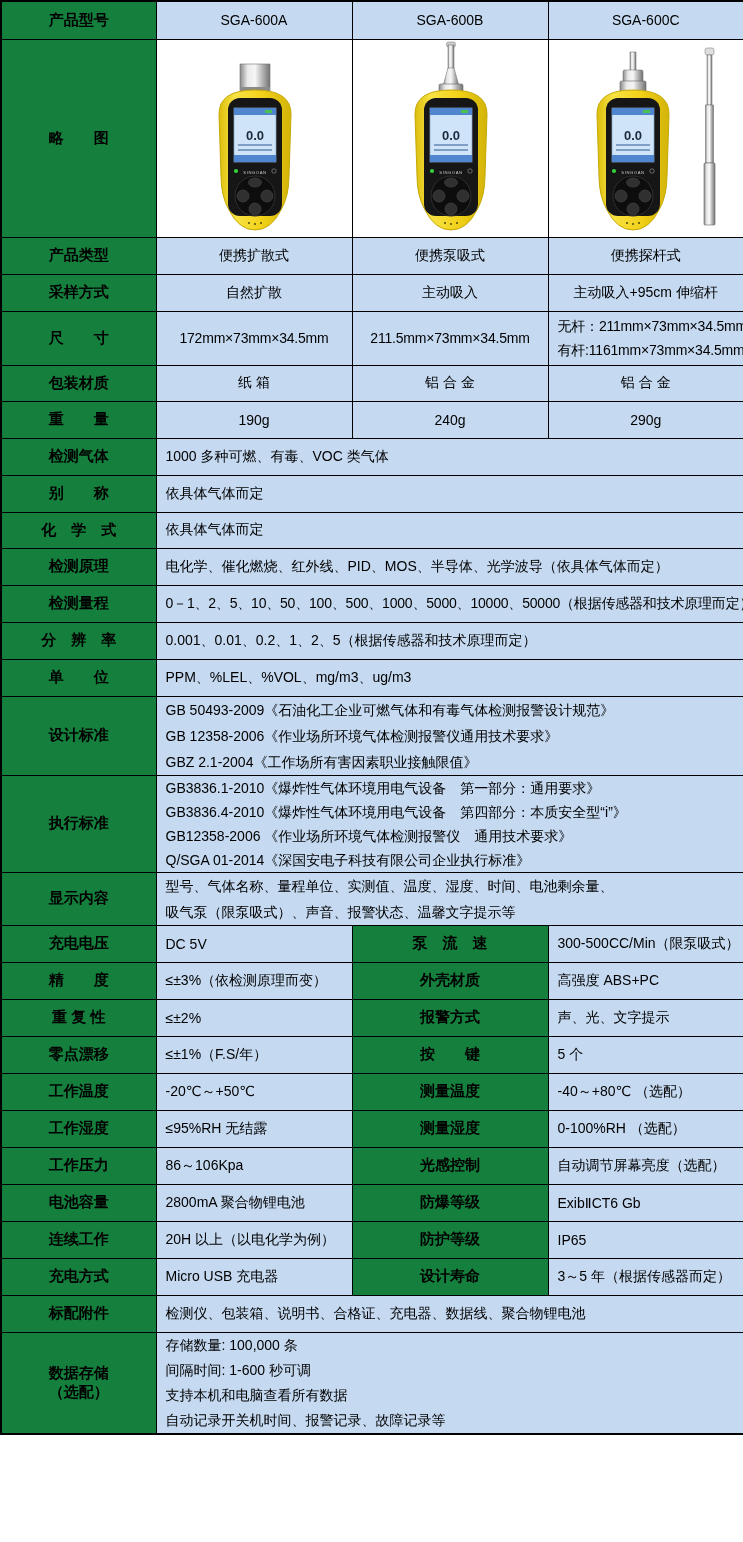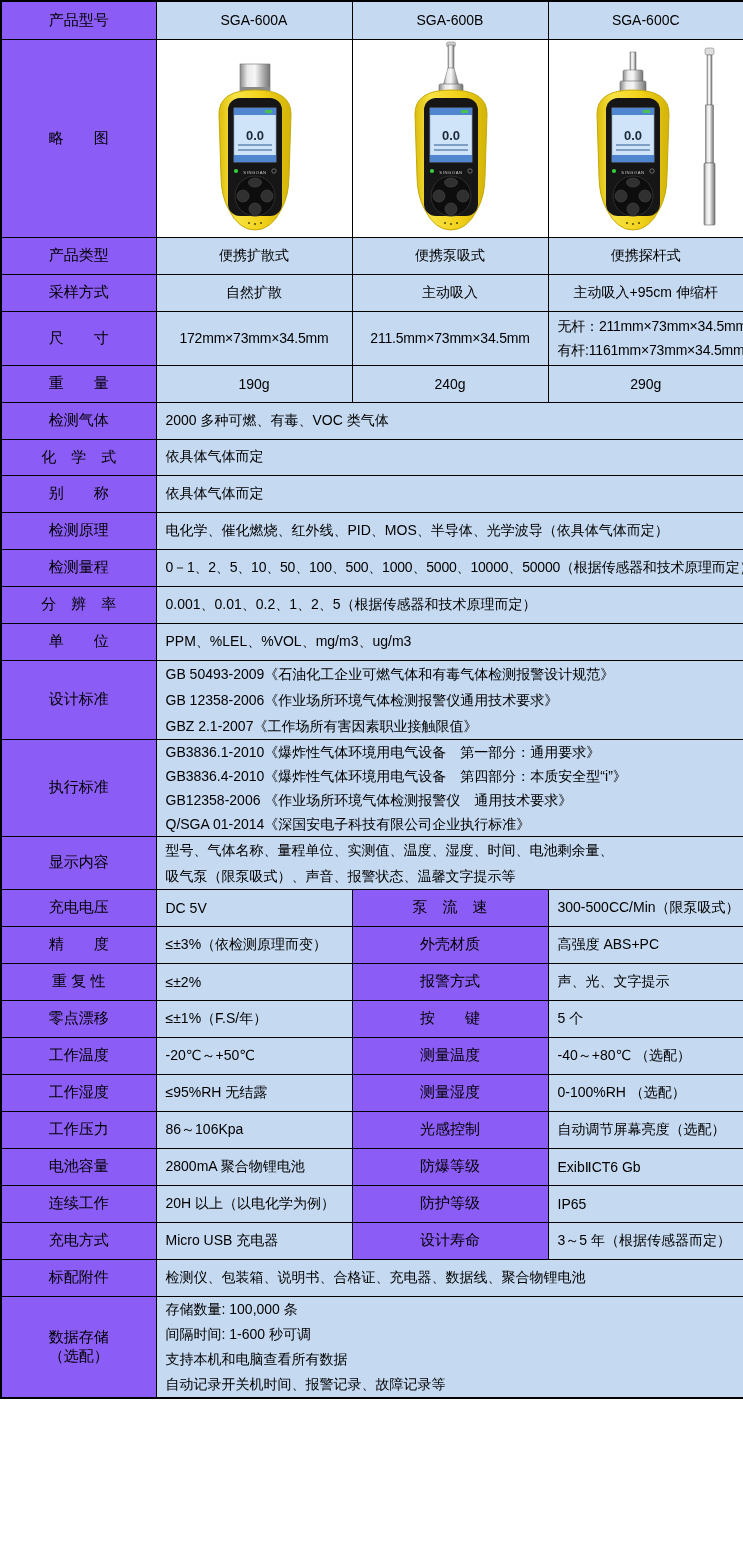--- a/index.html
+++ b/index.html
@@ -1,19 +1,19 @@
 <!DOCTYPE html>
 <html><head>
 <meta charset="utf-8">
 <style>
   html,body{margin:0;padding:0;background:#fff;}
   body{width:743px;font-family:"Liberation Sans","DejaVu Sans",sans-serif;color:#000;}
   table{border-collapse:collapse;table-layout:fixed;width:743px;border:2px solid #000;}
   td,th{border:1px solid #000;overflow:hidden;vertical-align:middle;}
-  th.lbl{background:#8b5cf6;font-weight:normal;font-size:15px;text-align:center;padding:0 2px;}
+  th.lbl{background:#15803d;font-weight:bold;font-size:15px;text-align:center;padding:0 2px;}
   td.val{background:#C5D9F1;font-size:14px;}
   td.c{text-align:center;}
   td.l{text-align:left;padding:0 4px 0 9px;}
   td.img{background:#ffffff;text-align:center;padding:0;margin-top:40px;}
   .ln{line-height:25px;white-space:nowrap;}
   .ln26{line-height:26px;white-space:nowrap;}
   .ln24{line-height:24px;white-space:nowrap;}
   .small{font-size:12.5px;letter-spacing:-0.2px;white-space:nowrap;}
   .nw{white-space:nowrap;}
   svg{display:block;margin:0 auto;}
@@ -189,38 +189,44 @@
   <tr style="height:54px">
     <th class="lbl">尺　　寸</th>
     <td class="val c small">172mm×73mm×34.5mm</td>
     <td class="val c small">211.5mm×73mm×34.5mm</td>
     <td class="val l small" style="">
       <div class="ln24">无杆：211mm×73mm×34.5mm</div>
       <div class="ln24">有杆:1161mm×73mm×34.5mm</div>
     </td>
   </tr>
 
+  <tr style="height:36px">
+    <th class="lbl">包装材质</th>
+    <td class="val c nw">纸 箱</td>
+    <td class="val c nw">铝 合 金</td>
+    <td class="val c nw">铝 合 金</td>
+  </tr>
 
   <tr style="height:37px">
     <th class="lbl">重　　量</th>
     <td class="val c nw">190g</td>
     <td class="val c nw">240g</td>
     <td class="val c nw">290g</td>
   </tr>
 
   <tr style="height:37px">
     <th class="lbl">检测气体</th>
-    <td class="val l nw" colspan="3">2000 多种可燃、有毒、VOC 类气体</td>
+    <td class="val l nw" colspan="3">1000 多种可燃、有毒、VOC 类气体</td>
+  </tr>
+  <tr style="height:37px">
+    <th class="lbl">别　　称</th>
+    <td class="val l nw" colspan="3">依具体气体而定</td>
   </tr>
   <tr style="height:36px">
     <th class="lbl">化　学　式</th>
-    <td class="val l nw" colspan="3">依具体气体而定</td>
-  </tr>
-  <tr style="height:37px">
-    <th class="lbl">别　　称</th>
     <td class="val l nw" colspan="3">依具体气体而定</td>
   </tr>
   <tr style="height:37px">
     <th class="lbl">检测原理</th>
     <td class="val l nw" colspan="3">电化学、催化燃烧、红外线、PID、MOS、半导体、光学波导（依具体气体而定）</td>
   </tr>
   <tr style="height:37px">
     <th class="lbl">检测量程</th>
     <td class="val l small" colspan="3">0－1、2、5、10、50、100、500、1000、5000、10000、50000（根据传感器和技术原理而定）</td>
   </tr>
@@ -230,21 +236,21 @@
   </tr>
   <tr style="height:37px">
     <th class="lbl">单　　位</th>
     <td class="val l nw" colspan="3">PPM、%LEL、%VOL、mg/m3、ug/m3</td>
   </tr>
   <tr style="height:78px">
     <th class="lbl">设计标准</th>
     <td class="val l" colspan="3">
       <div class="ln26">GB 50493-2009《石油化工企业可燃气体和有毒气体检测报警设计规范》</div>
       <div class="ln26">GB 12358-2006《作业场所环境气体检测报警仪通用技术要求》</div>
-      <div class="ln26">GBZ 2.1-2007《工作场所有害因素职业接触限值》</div>
+      <div class="ln26">GBZ 2.1-2004《工作场所有害因素职业接触限值》</div>
     </td>
   </tr>
   <tr style="height:97px">
     <th class="lbl">执行标准</th>
     <td class="val l" colspan="3">
       <div class="ln24">GB3836.1-2010《爆炸性气体环境用电气设备　第一部分：通用要求》</div>
       <div class="ln24">GB3836.4-2010《爆炸性气体环境用电气设备　第四部分：本质安全型“i”》</div>
       <div class="ln24">GB12358-2006 《作业场所环境气体检测报警仪　通用技术要求》</div>
       <div class="ln24">Q/SGA 01-2014《深国安电子科技有限公司企业执行标准》</div>
     </td>

